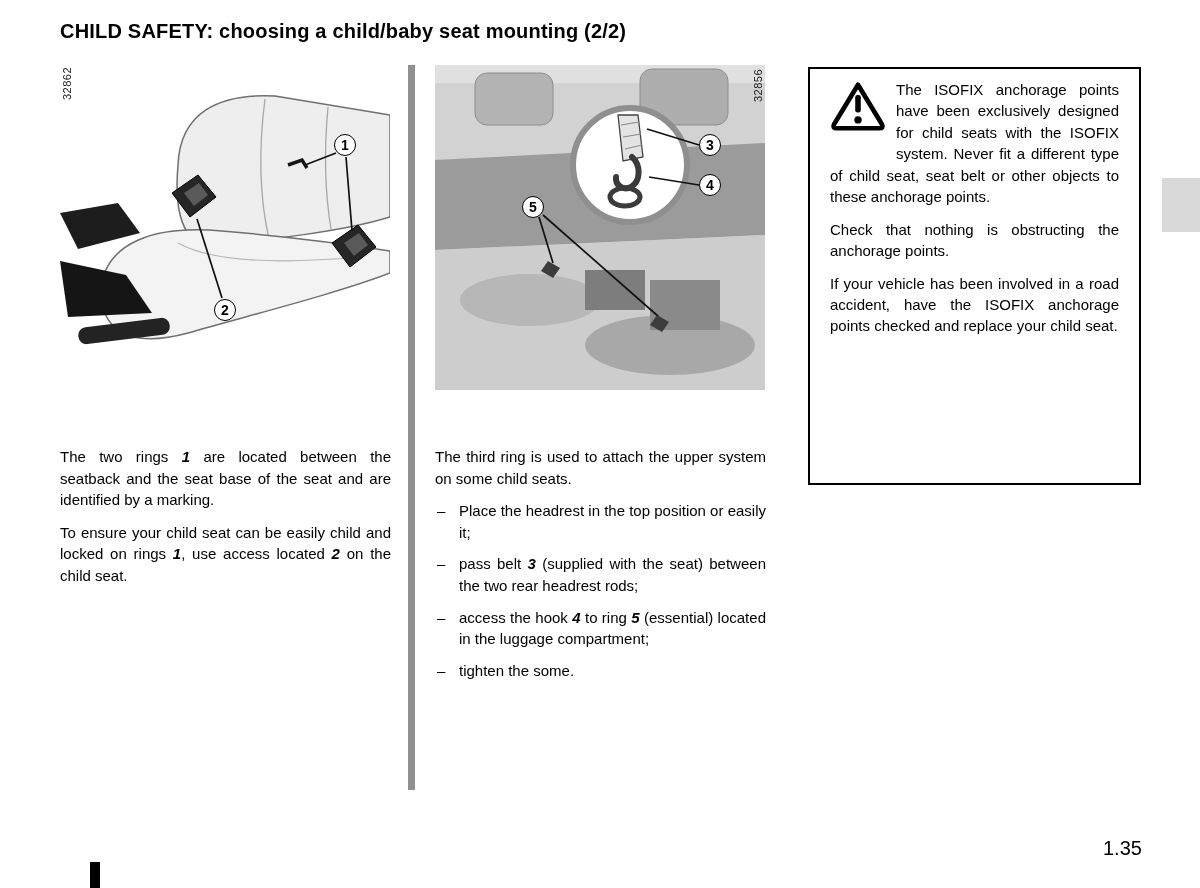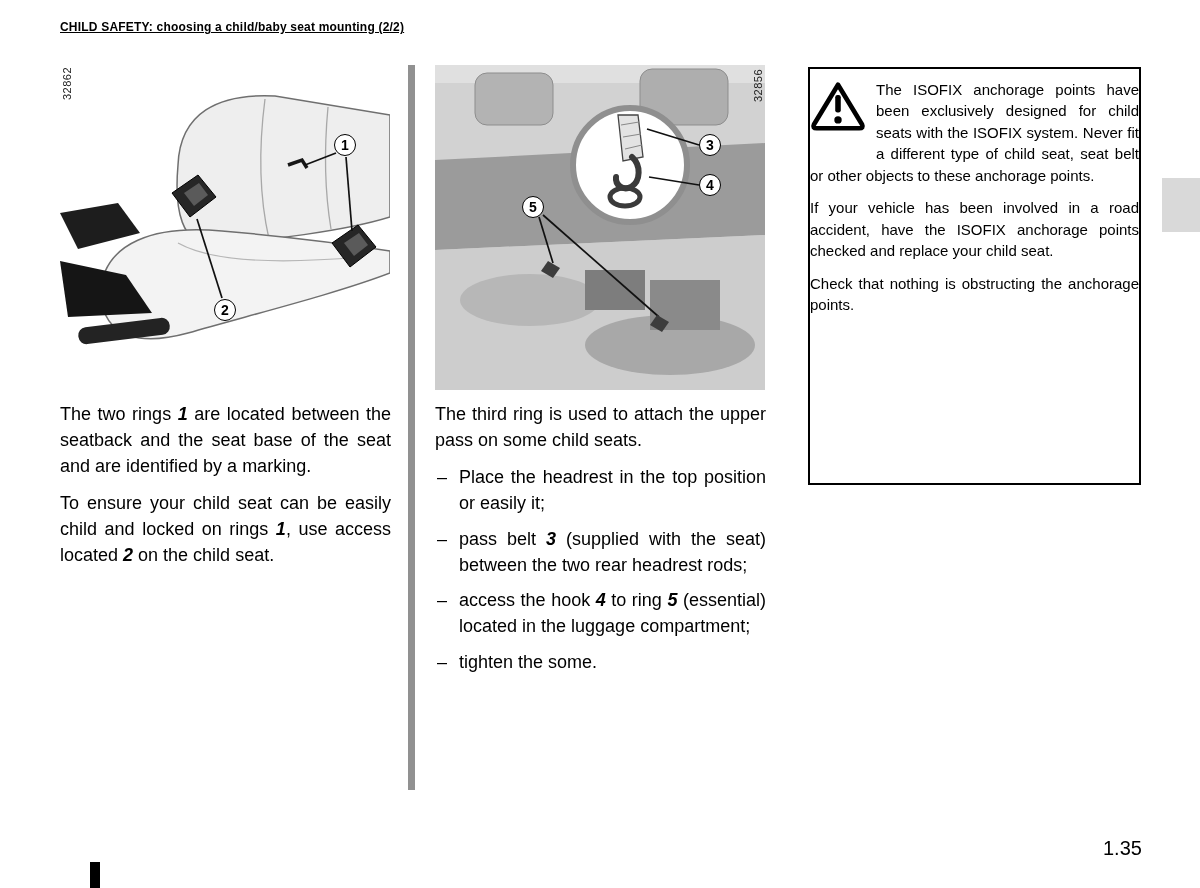--- a/index.html
+++ b/index.html
@@ -1,54 +1,54 @@
 <!DOCTYPE html>
 <html><head>
 <meta charset="utf-8">
 <style>
   * { margin:0; padding:0; box-sizing:border-box; }
   html,body { background:#ffffff; }
   .page {
     position:relative; width:1200px; height:888px; background:#ffffff;
     font-family:"Liberation Sans", sans-serif; color:#000; overflow:hidden;
   }
-  .title { position:absolute; left:60px; top:20px; font-size:12px; font-weight:bold; letter-spacing:0.2px;text-decoration:underline; }
+  .title { position:absolute; left:60px; top:20px; font-size:20px; font-weight:bold; letter-spacing:0.2px; }
 
   .fig { position:absolute; top:65px; width:330px; height:325px; }
   .fig-left { left:60px; }
   .fig-middle { left:435px; }
   .fig svg { display:block; }
   .fig-id {
     position:absolute; font-size:11px; color:#222;
     writing-mode:vertical-rl; transform:rotate(180deg); letter-spacing:0.5px;
   }
   .fig-left .fig-id { left:1px; top:2px; }
   .fig-middle .fig-id { right:1px; top:4px; }
 
   .callout {
     position:absolute; width:22px; height:22px; border:1.7px solid #000; border-radius:50%;
     background:#fff; display:flex; align-items:center; justify-content:center;
     font-size:14px; font-weight:bold; line-height:1;
   }
 
   .divider { position:absolute; left:408px; top:65px; width:7px; height:725px; background:#919191; }
 
-  .textcol { position:absolute; width:331px; font-size:18px; line-height:1.44; text-align:justify; }
+  .textcol { position:absolute; width:331px; font-size:15px; line-height:1.44; text-align:justify;margin-top:44px; }
   .textcol-left { left:60px; top:402px; }
   .textcol-middle { left:435px; top:402px; }
   .para { margin:0 0 11px 0; }
   .bi { font-weight:bold; font-style:italic; }
   .b  { font-weight:normal; }
 
   .bullet { position:relative; padding-left:24px; margin-bottom:10px; text-align:justify; }
   .dash { position:absolute; left:2px; }
 
   .warnbox {
     position:absolute; left:808px; top:67px; width:333px; height:418px;
-    border:2px solid #000; padding:10px 0; font-size:15px; line-height:1.43; text-align:justify;
+    border:2px solid #000; padding:10px 20px; font-size:15px; line-height:1.43; text-align:justify;
   }
   .wicon { float:left; width:66px; height:84px; padding:2px 6px 0 0; }
   .wicon svg { width:56px; height:50px; display:block; }
 
   .sidetab { position:absolute; left:1162px; top:178px; width:38px; height:54px; background:#d9d9d9; }
   .pagenum { position:absolute; left:1103px; top:837px; font-size:20px; }
   .bindmark { position:absolute; left:90px; top:862px; width:10px; height:26px; background:#000; }
 </style>
 </head>
 <body>
@@ -131,41 +131,41 @@
     <span class="callout" style="left:264px;top:109px;">4</span>
     <span class="callout" style="left:87px;top:131px;">5</span>
   </div>
 
   <div class="textcol textcol-left">
       <p class="para"><span>The two rings </span><span class="bi">1</span><span> are located between the seatback and the seat base of the seat and are identified by a marking.</span></p>
       <p class="para"><span>To ensure your child seat can be easily child and locked on rings </span><span class="bi">1</span><span>, use access located </span><span class="bi">2</span><span> on the child seat.</span></p>
     </div>
 
   <div class="textcol textcol-middle">
-    <p class="para"><span>The third ring is used to attach the upper pass on some child seats.</span></p>
+    <p class="para"><span>The third ring is used to attach the upper system on some child seats.</span></p>
     <div>
         <div class="bullet"><span class="dash">–</span><span><span>Place the headrest in the top position or easily it;</span></span></div>
         <div class="bullet"><span class="dash">–</span><span><span>pass belt </span><span class="bi">3</span><span> (supplied with the seat) between the two rear headrest rods;</span></span></div>
         <div class="bullet"><span class="dash">–</span><span><span>access the hook </span><span class="bi">4</span><span> to ring </span><span class="bi">5</span><span> (</span><span class="b">essential</span><span>) located in the luggage compartment;</span></span></div>
         <div class="bullet"><span class="dash">–</span><span><span>tighten the some.</span></span></div>
       </div>
   </div>
 
   <div class="warnbox">
     <div class="wicon">
       <svg viewBox="0 0 60 54">
         <path d="M30 4 L56 47 Q58 51 53 51 L7 51 Q2 51 4 47 Z" fill="#fff" stroke="#000" stroke-width="5" stroke-linejoin="round"></path>
         <rect x="27" y="15" width="6" height="19" rx="2.5" fill="#000"></rect>
         <circle cx="30" cy="42" r="4" fill="#000"></circle>
       </svg>
     </div>
     <div>
         <p class="para">The ISOFIX anchorage points have been exclusively designed for child seats with the ISOFIX system. Never fit a different type of child seat, seat belt or other objects to these anchorage points.</p>
+        <p class="para">Check that nothing is obstructing the anchorage points.</p>
         <p class="para">If your vehicle has been involved in a road accident, have the ISOFIX anchorage points checked and replace your child seat.</p>
-        <p class="para">Check that nothing is obstructing the anchorage points.</p>
       </div>
   </div>
 
   <div class="sidetab"></div>
   <div class="pagenum">1.35</div>
   <div class="bindmark"></div>
 
 </div>
 
 </body></html>

